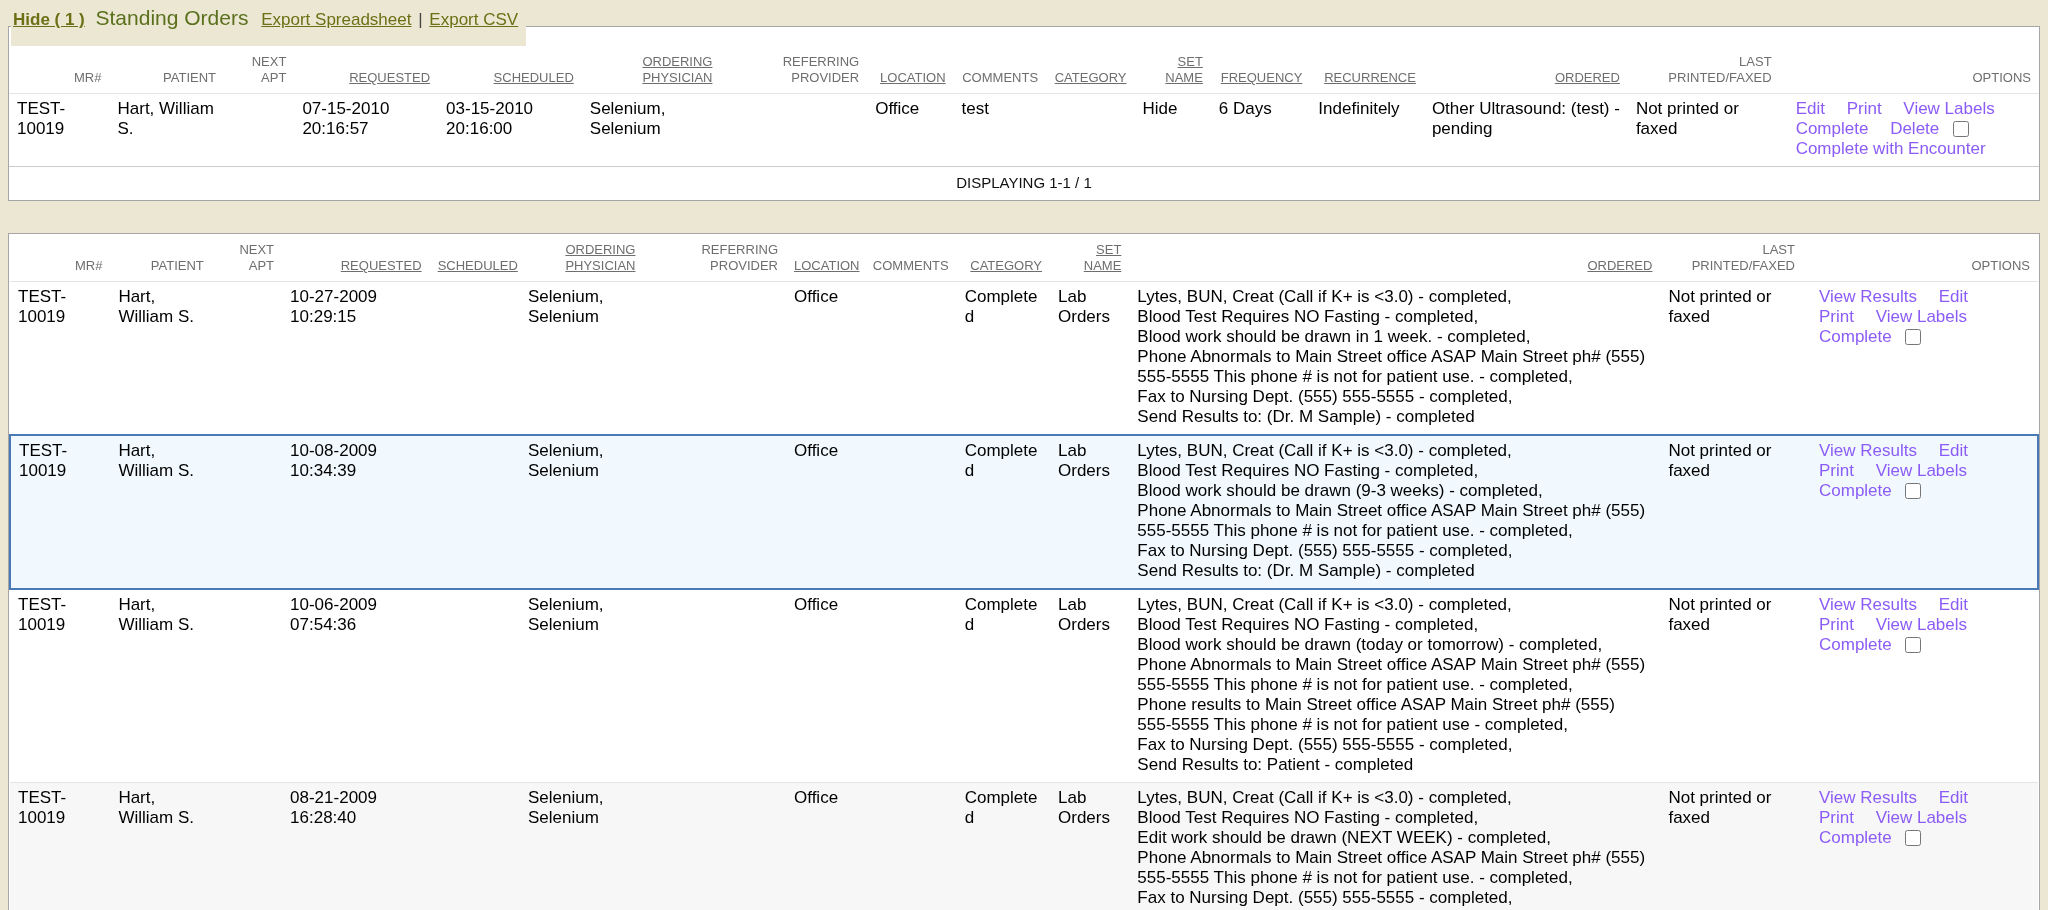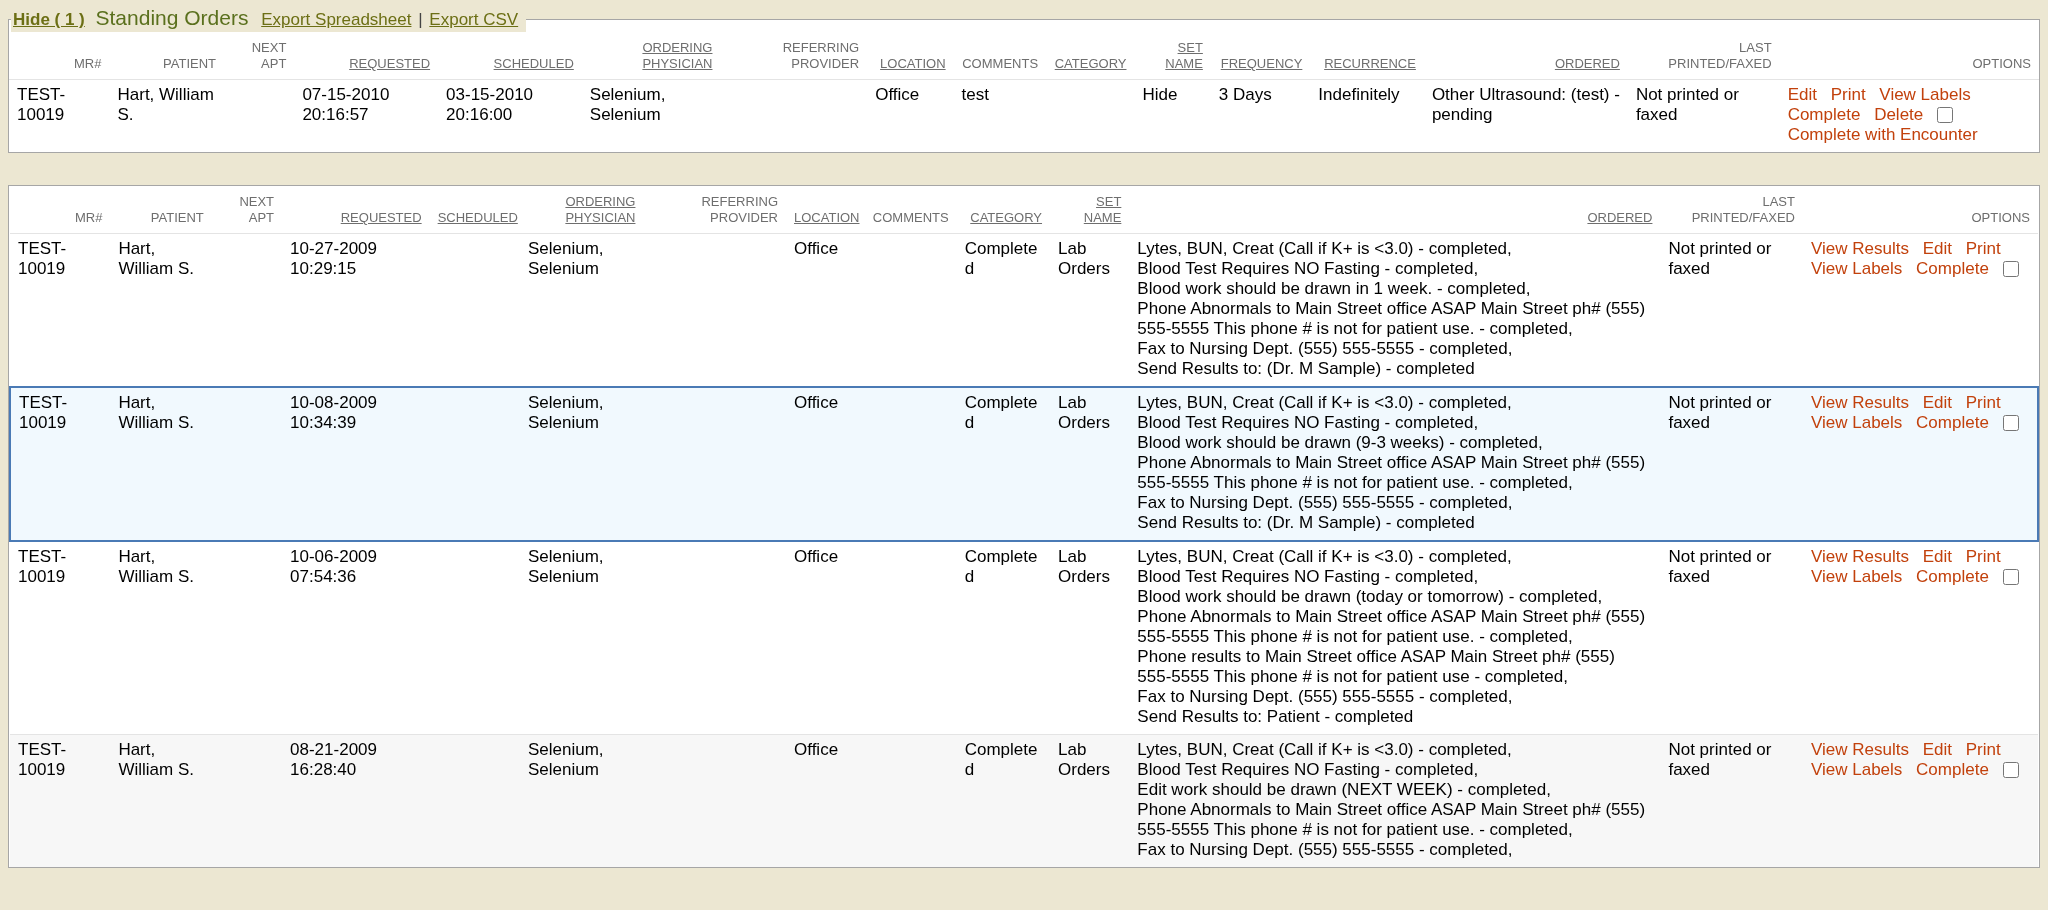--- a/index.html
+++ b/index.html
@@ -15,21 +15,21 @@
     padding: 6px 8px;
   }
   fieldset.orders-section {
     background: var(--panel-bg, #ffffff);
     border: 1px solid var(--border-color, #a6a6a6);
     margin: 0 0 32px 0;
     padding: 2px 0 0 0;
   }
   legend {
     background: var(--page-bg, #ece7d2);
-    padding: 0 8px 2px 2px;
+    padding: 0 8px 16px 2px;
     margin-left: 2px;
     white-space: nowrap;
   }
   .hide-link {
     color: var(--accent, #6c6f15);
     font-weight: bold;
     font-size: 17px;
     text-decoration: underline;
     cursor: pointer;
   }
@@ -75,24 +75,25 @@
   .orders-table tbody tr:nth-child(even) td { background: var(--alt-row-bg, #f7f7f7); }
   .orders-table tbody tr.selected td {
     background: var(--selected-bg, #f1f9fe);
     border-top: 2px solid var(--selected-border, #4a7ab5);
     border-bottom: 2px solid var(--selected-border, #4a7ab5);
   }
   .orders-table tbody tr.selected td:first-child { border-left: 2px solid var(--selected-border, #4a7ab5); }
   .orders-table tbody tr.selected td:last-child { border-right: 2px solid var(--selected-border, #4a7ab5); }
 
   .optlink {
-    color: #c2410c;
+    color: #8b5cf6;
     text-decoration: none;
     cursor: pointer;
     margin-right: 9px;
+    margin-left: 8px;
   }
   input[type="checkbox"] {
     width: 16px;
     height: 16px;
     margin: 2px 6px 2px 0;
     vertical-align: -3px;
   }
   .paging {
     border-top: 1px solid #cccccc;
     text-align: center;
@@ -157,28 +158,29 @@
           <td>Hart, William S.</td>
           <td></td>
           <td>07-15-2010 20:16:57</td>
           <td>03-15-2010 20:16:00</td>
           <td>Selenium, Selenium</td>
           <td></td>
           <td>Office</td>
           <td>test</td>
           <td></td>
           <td>Hide</td>
-          <td>3 Days</td>
+          <td>6 Days</td>
           <td>Indefinitely</td>
           <td>Other Ultrasound: (test) - pending</td>
           <td>Not printed or faxed</td>
           <td><a class="optlink">Edit</a> <a class="optlink">Print</a> <a class="optlink">View Labels</a> <a class="optlink">Complete</a> <a class="optlink">Delete</a> <input type="checkbox" style=""> <a class="optlink">Complete with Encounter</a> </td>
         </tr>
       </tbody>
     </table>
+  <div class="paging">DISPLAYING 1-1 / 1</div>
 </fieldset>
 
 <fieldset class="orders-section">
   <table id="table-completed" class="orders-table">
       <colgroup>
         <col style="width: 100px;">
         <col style="width: 101px;">
         <col style="width: 70px;">
         <col style="width: 147px;">
         <col style="width: 90px;">

